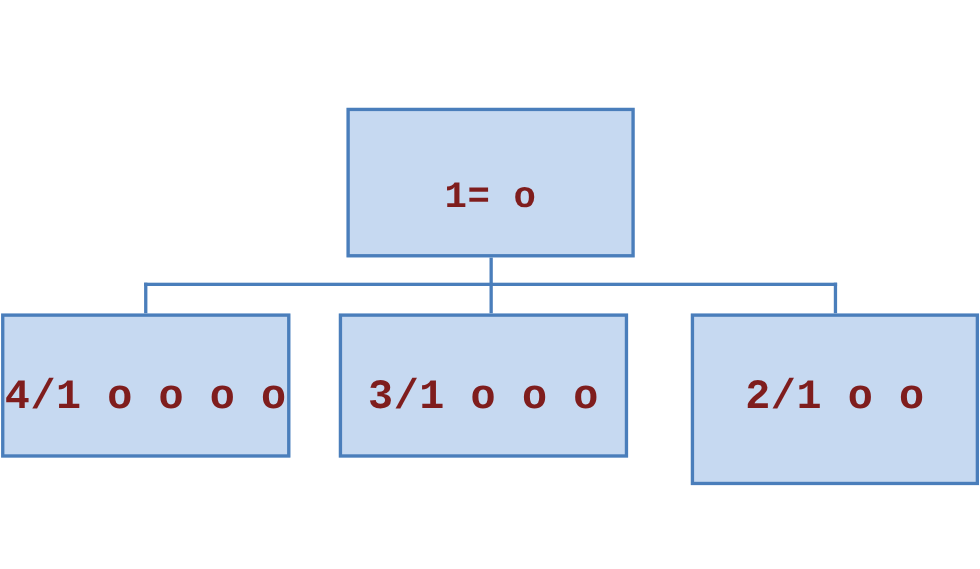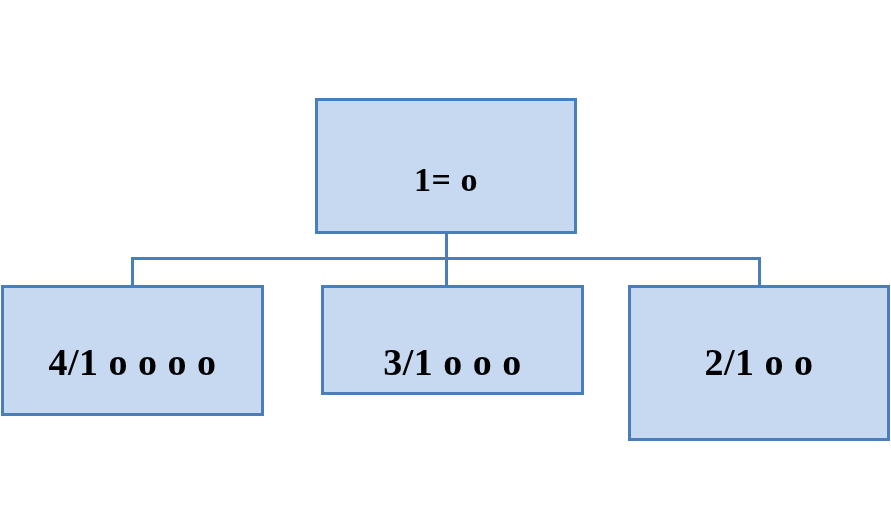--- a/index.html
+++ b/index.html
@@ -24,23 +24,23 @@
     position: absolute;
     box-sizing: border-box;
     background: #c6d9f1;
     border: 3px solid #4a7ebb;
     display: block;
   }
   .node-label {
     position: absolute;
     left: 0;
     right: 0;
-    font-family: Liberation Serif, serif;
+    font-family: Liberation Mono, monospace;
     font-weight: bold;
-    color: #000000;
+    color: #7f1d1d;
     text-align: center;
     white-space: pre;
     letter-spacing: 0.5px;
   }
   
   #node-root {
     left: 315px;
     top: 98px;
     width: 262px;
     height: 136px;
@@ -51,24 +51,24 @@
     line-height: 38px;
   }
   
   #node-child-0 {
     left: 1px;
     top: 285px;
     width: 263px;
     height: 131px;
   }
   #node-child-1 {
-    left: 321px;
+    left: 308px;
     top: 285px;
     width: 263px;
-    height: 110px;
+    height: 131px;
   }
   #node-child-2 {
     left: 628px;
     top: 285px;
     width: 262px;
     height: 156px;
   }
   .node-child .node-label {
     top: 53px;
     font-size: 38px;

